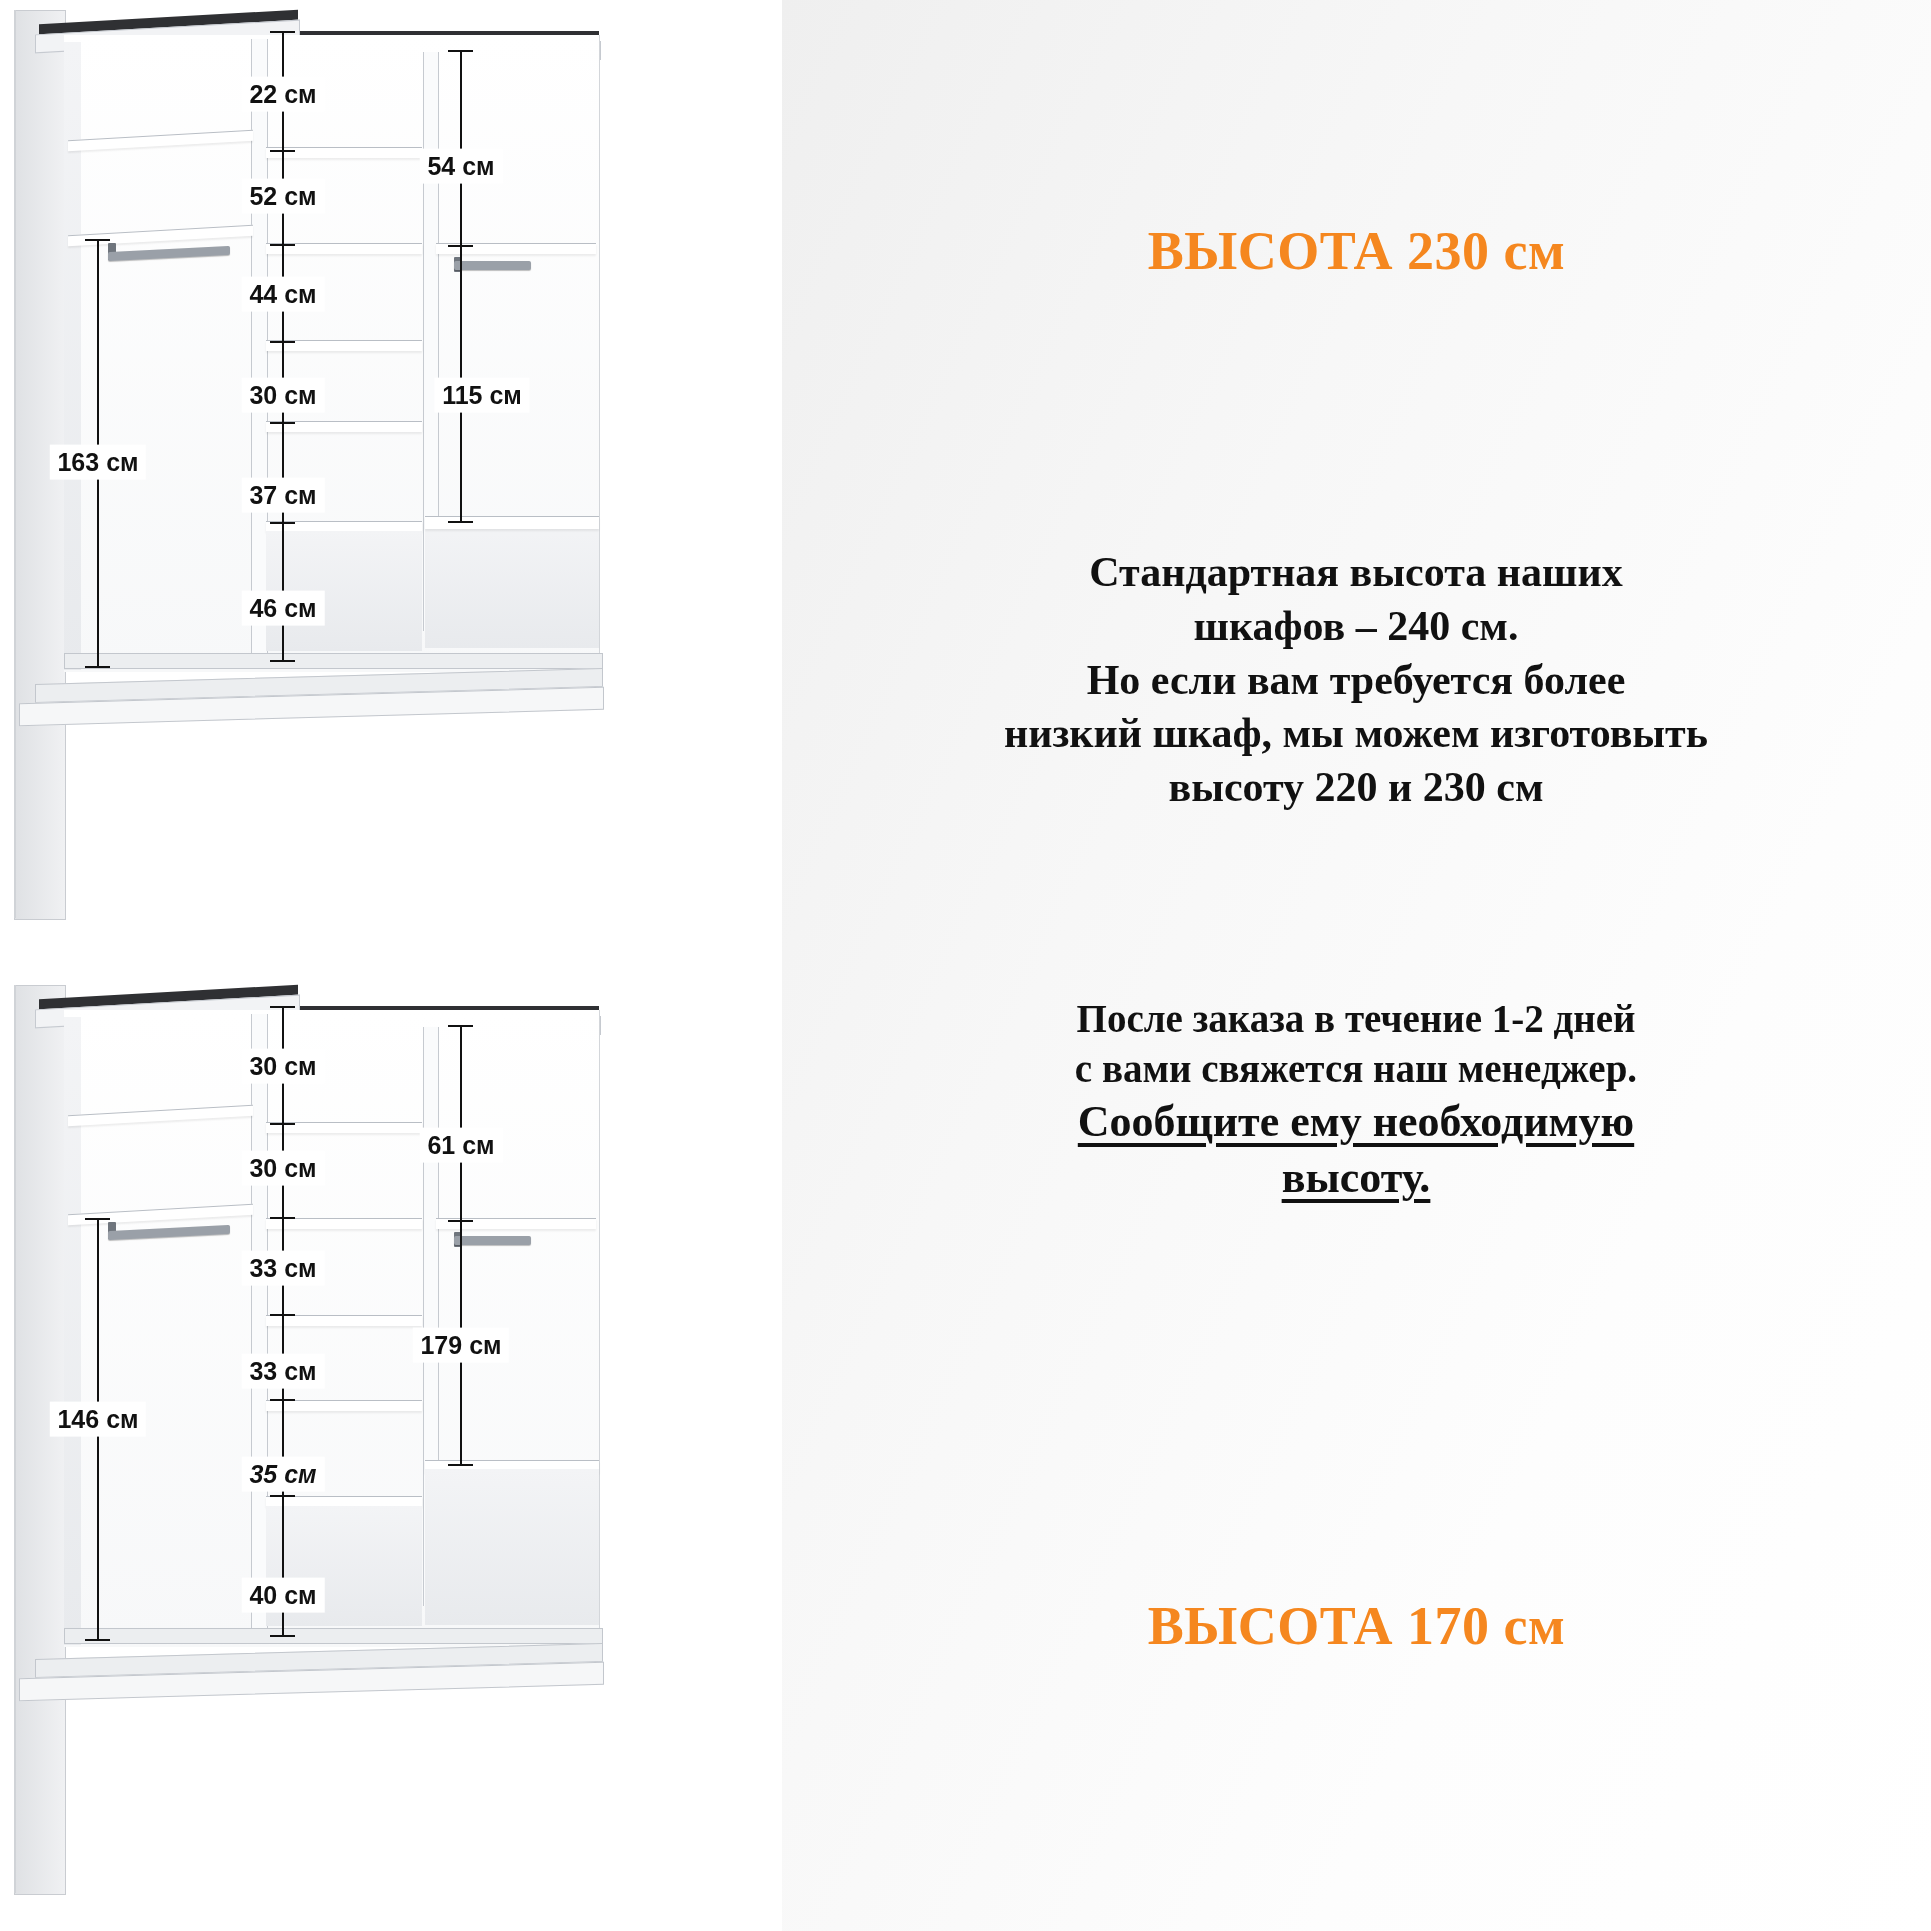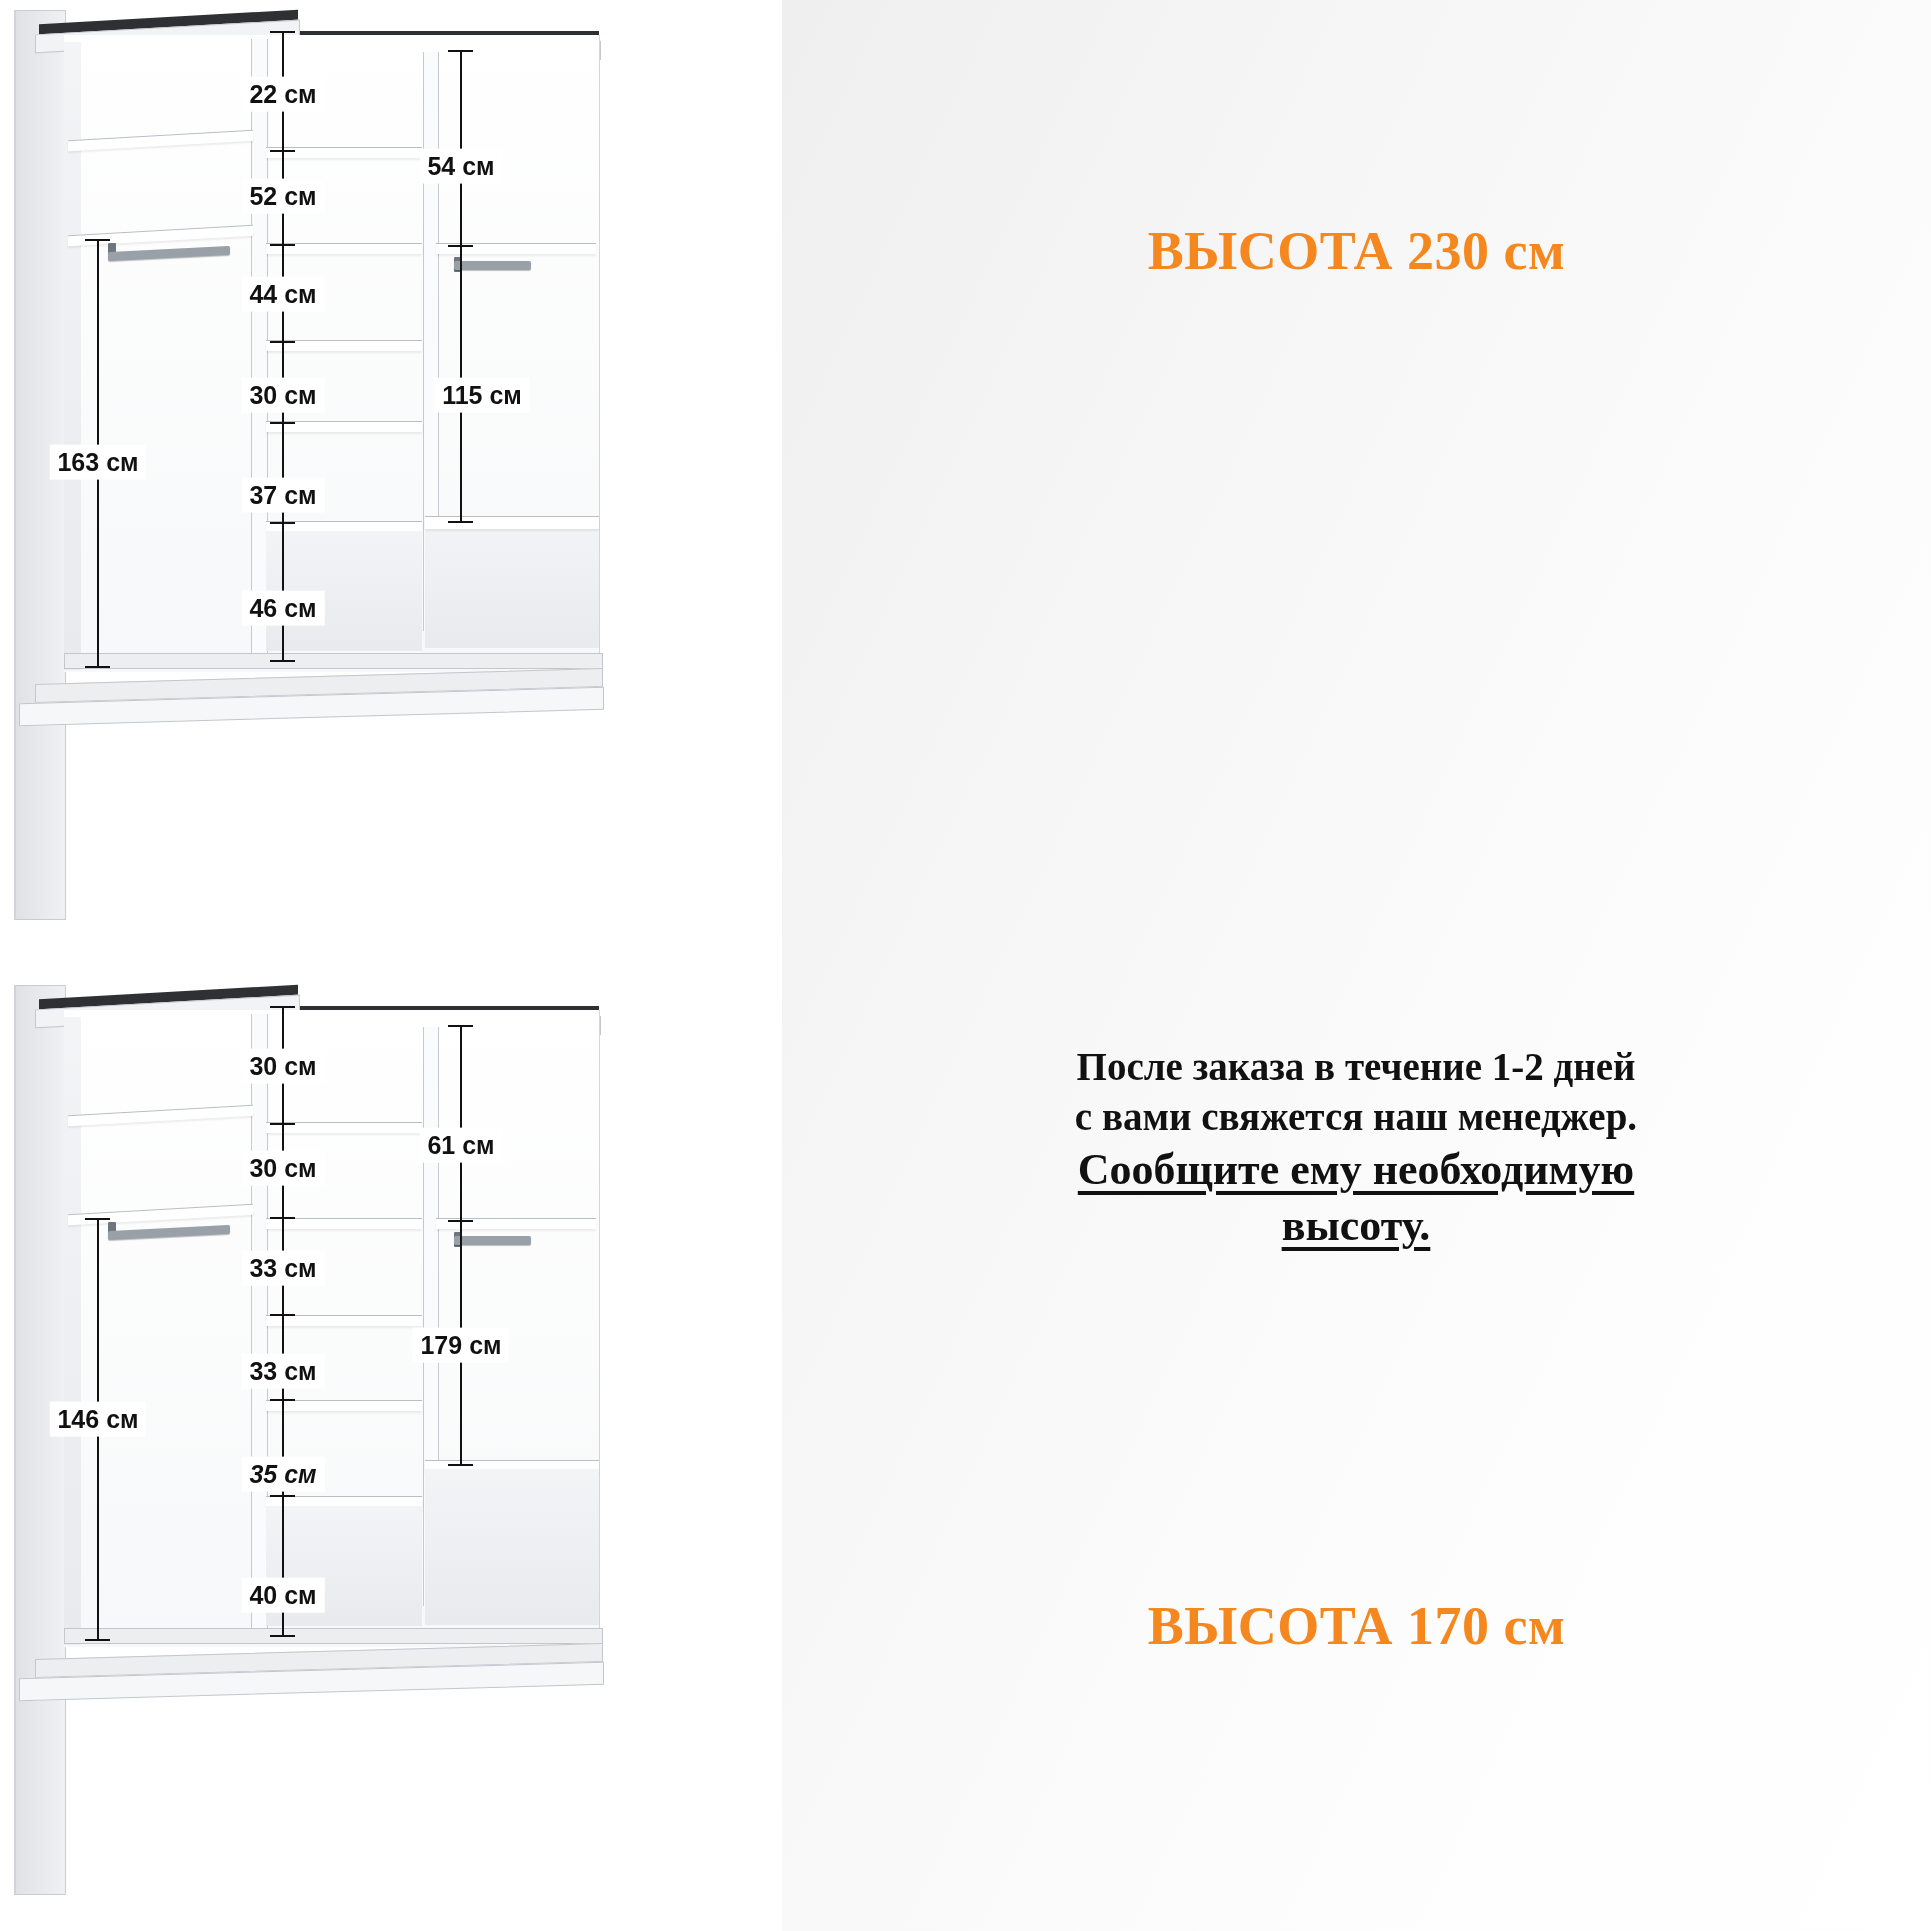--- a/index.html
+++ b/index.html
@@ -24,21 +24,21 @@
     color:#f5871f;font-weight:bold;letter-spacing:0.5px;
   }
   #headline-top{top:220px;font-size:54px;}
   #headline-bottom{top:1595px;font-size:54px;}
 
   .para{
     position:absolute;left:48px;width:1052px;text-align:center;
     color:#111;font-weight:bold;line-height:1.28;
   }
   #para-1{top:546px;font-size:42px;}
-  #para-2{top:994px;font-size:39px;margin-top:48px;}
+  #para-2{top:994px;font-size:39px;}
   .para .underlined{
     text-decoration:underline;text-decoration-thickness:3.9px;text-underline-offset:6.8px;
     font-size:44px;display:inline-block;
   }
 
   
   .fig{position:absolute;left:0;}
   #fig-top{top:0;width:782px;height:951px;}
   #fig-bottom{top:975px;width:782px;height:951px;}
 
@@ -240,20 +240,27 @@
     <div class="dimline" style="left:97px;top:243px;height:423px;"></div>
     <div class="dimcap" style="left:85px;top:664px;"></div>
     <div class="dimlabel" style="left:98px;top:444px;">146 см</div>
   </div>
 
   <div class="right-panel">
     <div class="rp-inner">
 
       <div class="headline" id="headline-top">ВЫСОТА 230 см</div>
 
+      <div class="para" id="para-1">
+        <span>Стандартная высота наших</span><br>
+        <span>шкафов – 240 см.</span><br>
+        <span>Но если вам требуется более</span><br>
+        <span>низкий шкаф, мы можем изготовыть</span><br>
+        <span>высоту 220 и 230 см</span>
+      </div>
 
       <div class="para" id="para-2">
         <span>После заказа в течение 1-2 дней</span><br>
         <span>с вами свяжется наш менеджер.</span><br>
         <span class="underlined">Сообщите ему необходимую</span><br>
         <span class="underlined">высоту.</span>
       </div>
 
       <div class="headline" id="headline-bottom">ВЫСОТА 170 см</div>
 

